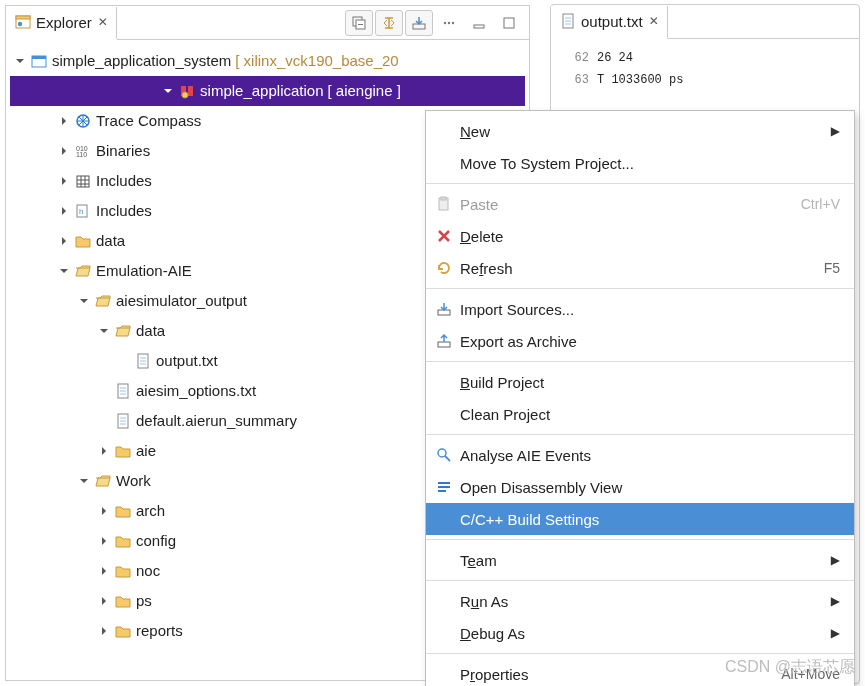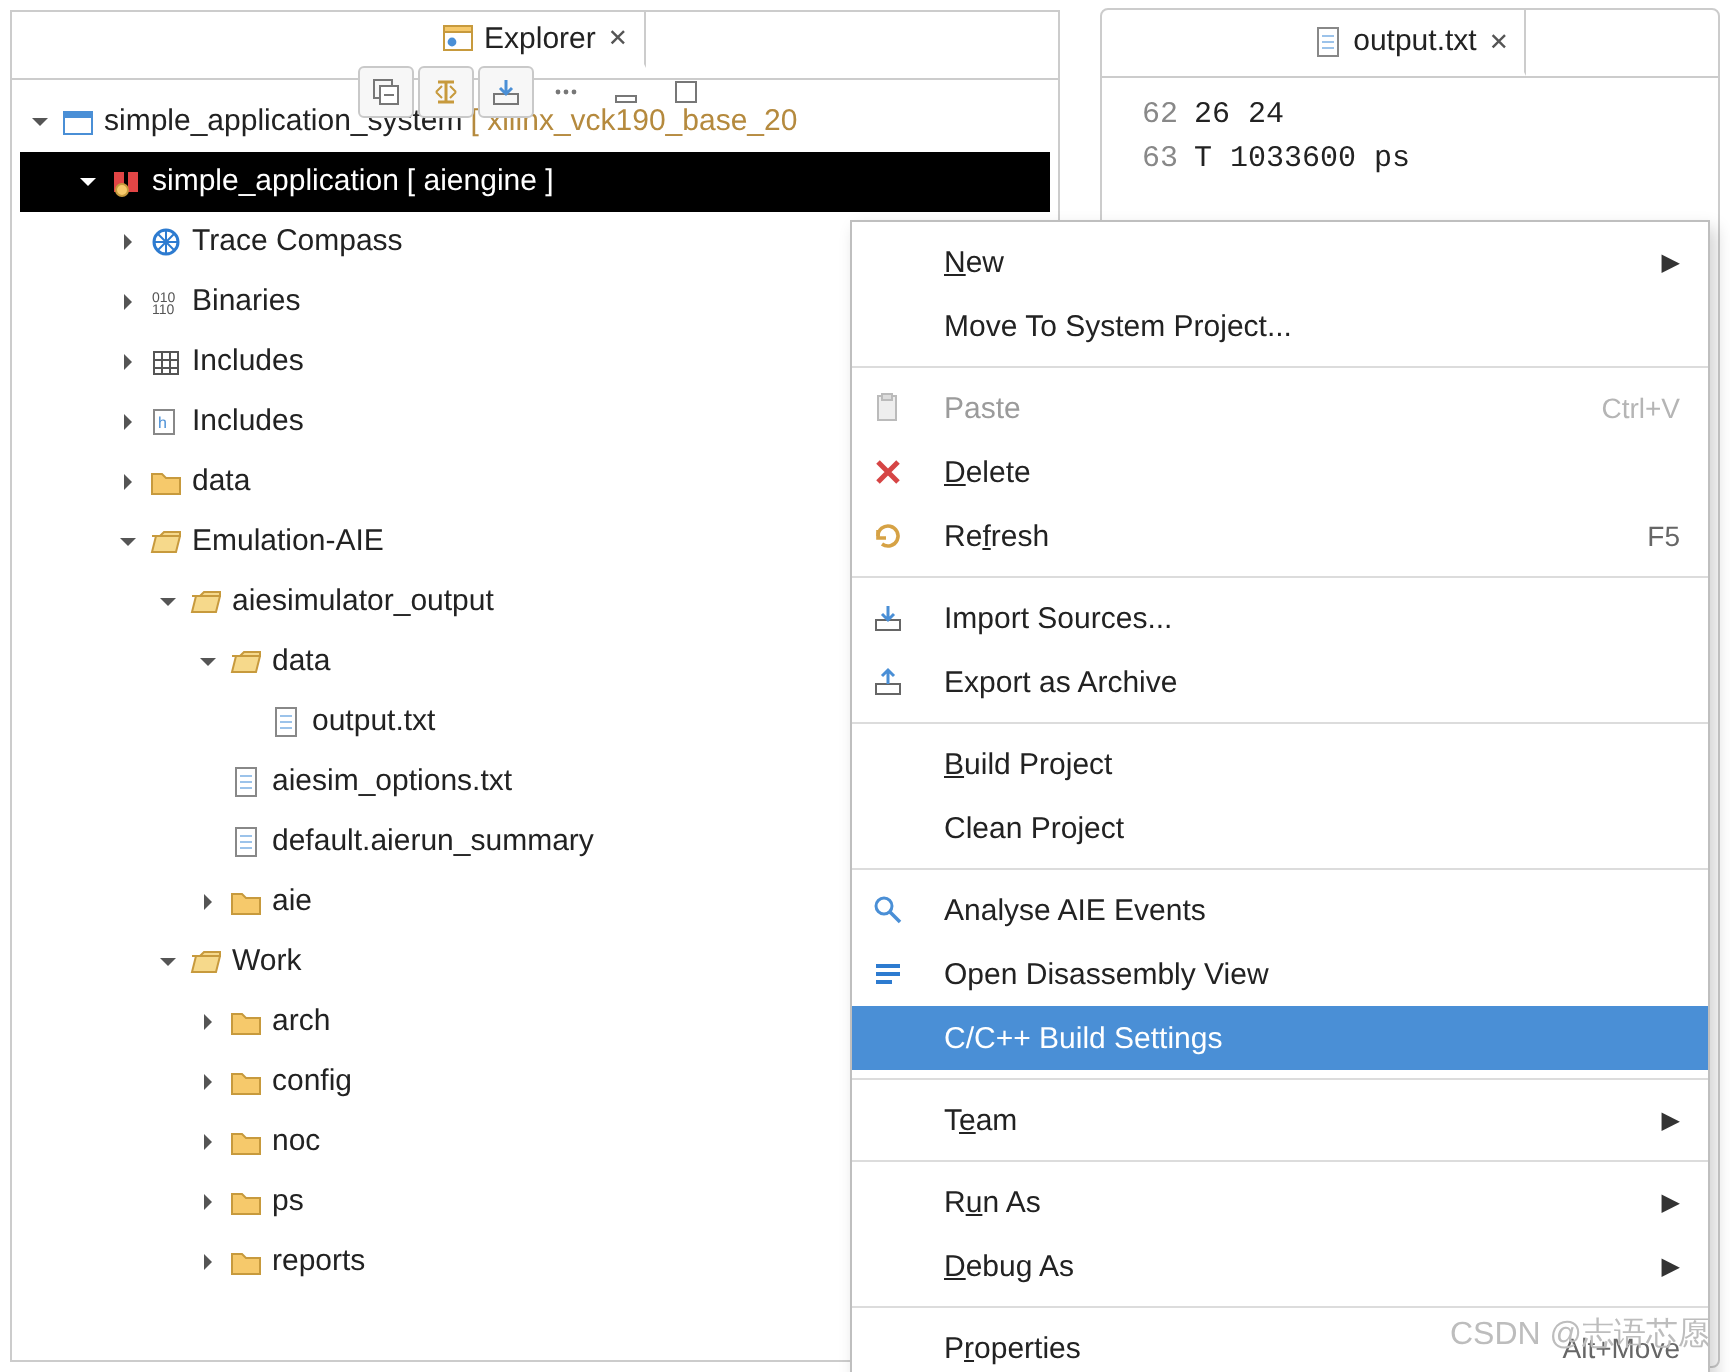--- a/index.html
+++ b/index.html
@@ -19,21 +19,20 @@
     border: 1px solid #ccc;
     background: #fff;
   }
   .explorer-panel { left: 5px; top: 5px; width: 525px; height: 676px; }
   .editor-panel   { left: 550px; top: 4px; width: 310px; height: 680px; border-radius:4px;}
 
   .tab-row {
     display: flex; align-items: center; height: 34px;
     border-bottom: 1px solid #ccc;
     position: relative;
-    flex-direction: column;
   }
   .tab-row .spacer { flex: 1; }
   .tab {
     display: flex; align-items: center;
     padding: 4px 8px 4px 8px;
     border-right: 1px solid #ccc;
     height: 100%;
     gap: 4px;
     background:#fff;
     border-bottom:2px solid #fff;
@@ -62,22 +61,23 @@
     user-select: none;
   }
   .tree-row {
     display: flex; align-items: center;
     height: 30px;
     padding-left: 4px;
     white-space: nowrap;
     gap: 4px;
   }
   .tree-row.selected {
-    background: #000000;
+    background: #4c1d95;
     color: #fff;
+    justify-content: center;
   }
   .bracket { color:#b58a3e; }
   .tree-row.selected .bracket { color:#fff; }
   .twisty {
     width: 12px; height: 12px;
     display:inline-flex; align-items:center; justify-content:center;
   }
   .twisty svg { width:10px; height:10px;}
   .twisty.none { visibility:hidden; }
 
@@ -95,40 +95,40 @@
     border: 1px solid #bfbfbf;
     box-shadow: 3px 4px 8px rgba(0,0,0,0.18);
     padding: 4px 0;
     font-size: 15px;
     z-index: 50;
   }
   .ctx-item {
     display:flex; align-items:center;
     height: 32px;
     padding: 0 14px 0 8px;
-    gap: 18px;
+    gap: 6px;
     color:#222;
   }
   .ctx-item .mi-icon { width:20px; display:flex; align-items:center; justify-content:center;}
   .ctx-item .mi-icon svg { width:16px; height:16px; }
   .ctx-item .mi-label { flex:0 0 auto; }
   .ctx-item .mi-spacer { flex:1; }
   .ctx-item .mi-accel { color:#666; font-size:14px;}
   .ctx-item .submenu-arrow { color:#333; font-size:12px; margin-left:auto;}
   .ctx-item.disabled { color:#9b9b9b; }
   .ctx-item.disabled .mi-accel { color:#b5b5b5;}
   .ctx-item.highlight { background:#4a8fd6; color:#fff; }
   .ctx-sep { height:1px; background:#dcdcdc; margin: 4px 0; }
   .u { text-decoration: underline; }
 
   
   .editor-body {
     padding: 8px 10px;
     font-family: "Consolas","Liberation Mono",monospace;
-    font-size: 15px; color:#222;
+    font-size: 12px; color:#222;
     line-height: 22px;
   }
   .gutter-num { color:#888; display:inline-block; width:28px; text-align:right; margin-right:8px;}
   .editor-faded { color:#bbb; }
 
   .watermark {
     position:absolute; right:10px; bottom:8px;
     font-size:16px; color:#bdbdbd; z-index:200;
   }
 

